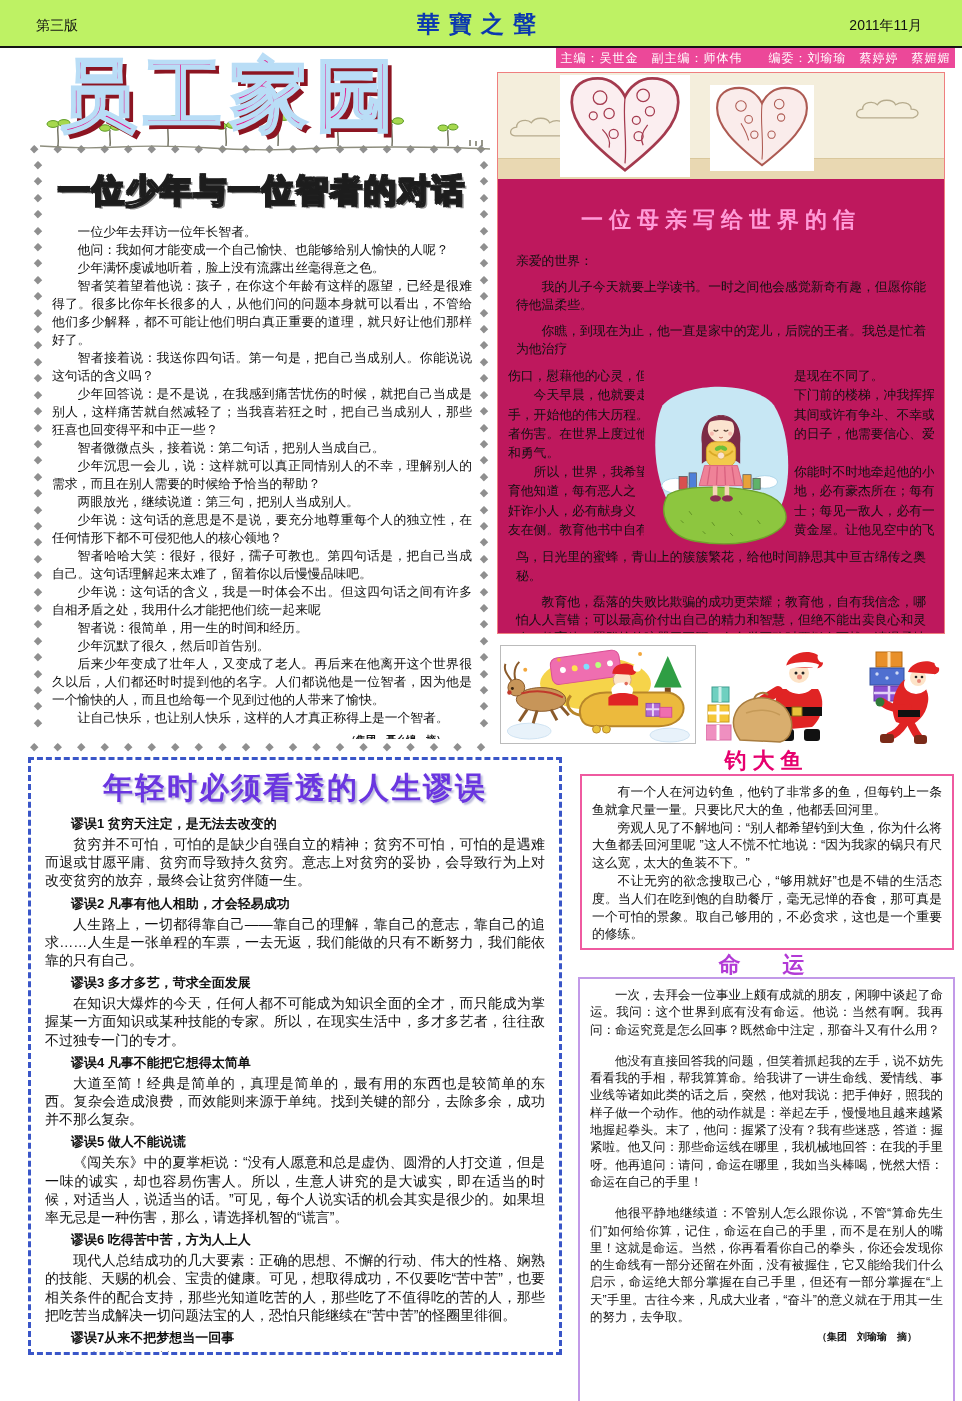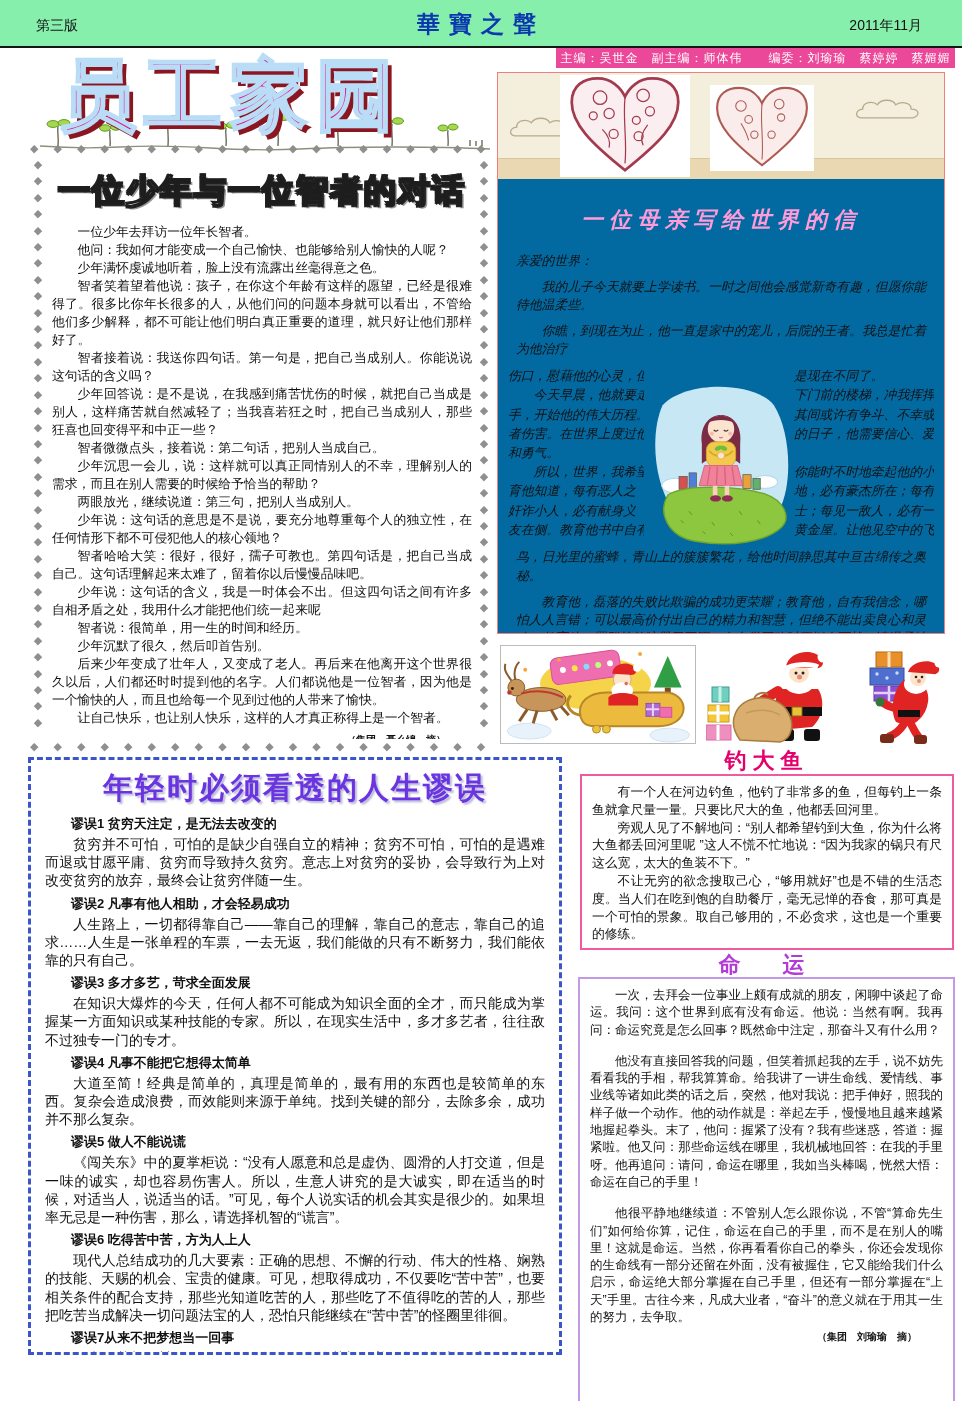--- a/index.html
+++ b/index.html
@@ -1,19 +1,19 @@
 <!DOCTYPE html>
 <html><head>
 <meta charset="utf-8">
 <style>
   html,body{margin:0;padding:0;}
   body{width:962px;height:1401px;position:relative;background:#fff;
        font-family:"Liberation Sans","DejaVu Sans",sans-serif;color:#111;}
   
-  .hdr{position:absolute;left:0;top:0;width:962px;height:46px;border-bottom:2px solid #151515;background:#86efac;}
+  .hdr{position:absolute;left:0;top:0;width:962px;height:46px;border-bottom:2px solid #151515;background:#bef264;}
   .hdr-edition{position:absolute;left:36px;top:17px;font-size:14px;}
   .hdr-paper{position:absolute;left:0;right:0;top:9px;text-align:center;font-size:23px;font-weight:bold;
              color:#0b38af;letter-spacing:9px;font-family:"Liberation Serif",serif;}
   .hdr-date{position:absolute;right:40px;top:17px;font-size:14px;}
   
   .masthead{position:absolute;left:40px;top:50px;width:450px;height:92px;}
   .masthead-title{position:absolute;left:18px;top:-6px;font-size:78px;font-weight:900;color:#e6128a;
       letter-spacing:8px;font-family:"Liberation Serif",serif;-webkit-text-stroke:2.5px #b9ddf6;
       text-shadow:5px 5px 0 #8c1522;white-space:nowrap;z-index:2;}
   .masthead-sprouts{position:absolute;left:0;bottom:-10px;width:450px;height:46px;z-index:1;}
@@ -29,21 +29,21 @@
          white-space:pre-line;line-height:16.4px;text-align:center;overflow:hidden;}
   .d-left{left:1px;} .d-right{right:1px;}
   .dlg-inner{position:absolute;left:22px;right:20px;top:15px;bottom:15px;overflow:hidden;}
   .dlg-title{text-align:center;font-size:32px;font-weight:bold;color:#fff;margin:12px 0 10px;letter-spacing:2px;
       -webkit-text-stroke:1.4px #1d1d1d;
       text-shadow:-1.5px -1.5px 0 #222,1.5px -1.5px 0 #222,-1.5px 1.5px 0 #222,1.5px 1.5px 0 #222,3px 3px 0 #9a9a9a;}
   .para{margin:0;text-indent:2em;font-size:12.8px;line-height:18px;text-align:justify;}
   .attr{font-size:10px;font-weight:bold;text-align:right;padding-right:26px;margin-top:6px;}
   
   .letter-box{position:absolute;left:497px;top:72px;width:448px;height:562px;border:1px solid #ef7f7f;
-      box-sizing:border-box;overflow:hidden;background:#0369a1;font-style:italic;}
+      box-sizing:border-box;overflow:hidden;background:#be185d;}
   .banner{position:relative;width:100%;height:106px;background:#f4eedc;overflow:hidden;}
   .banner-ground{position:absolute;left:0;bottom:0;width:100%;height:20px;background:#e9d8b2;border-top:1px solid #d9c79c;}
   .heart-card{position:absolute;background:#fff;}
   .heart-1{left:62px;top:2px;width:130px;height:102px;}
   .heart-2{left:212px;top:12px;width:104px;height:86px;}
   .cloud{position:absolute;width:86px;height:26px;}
   .cloud-1{left:6px;top:42px;} .cloud-2{right:8px;top:24px;}
   .letter-title{margin-top:26px;text-align:center;font-size:22px;font-weight:bold;color:#ff9bd8;letter-spacing:6px;}
   .letter-body{padding:8px 10px 0 10px;font-size:12.8px;line-height:19.2px;}
   .letter-body p{margin:8px;text-align:justify;}

